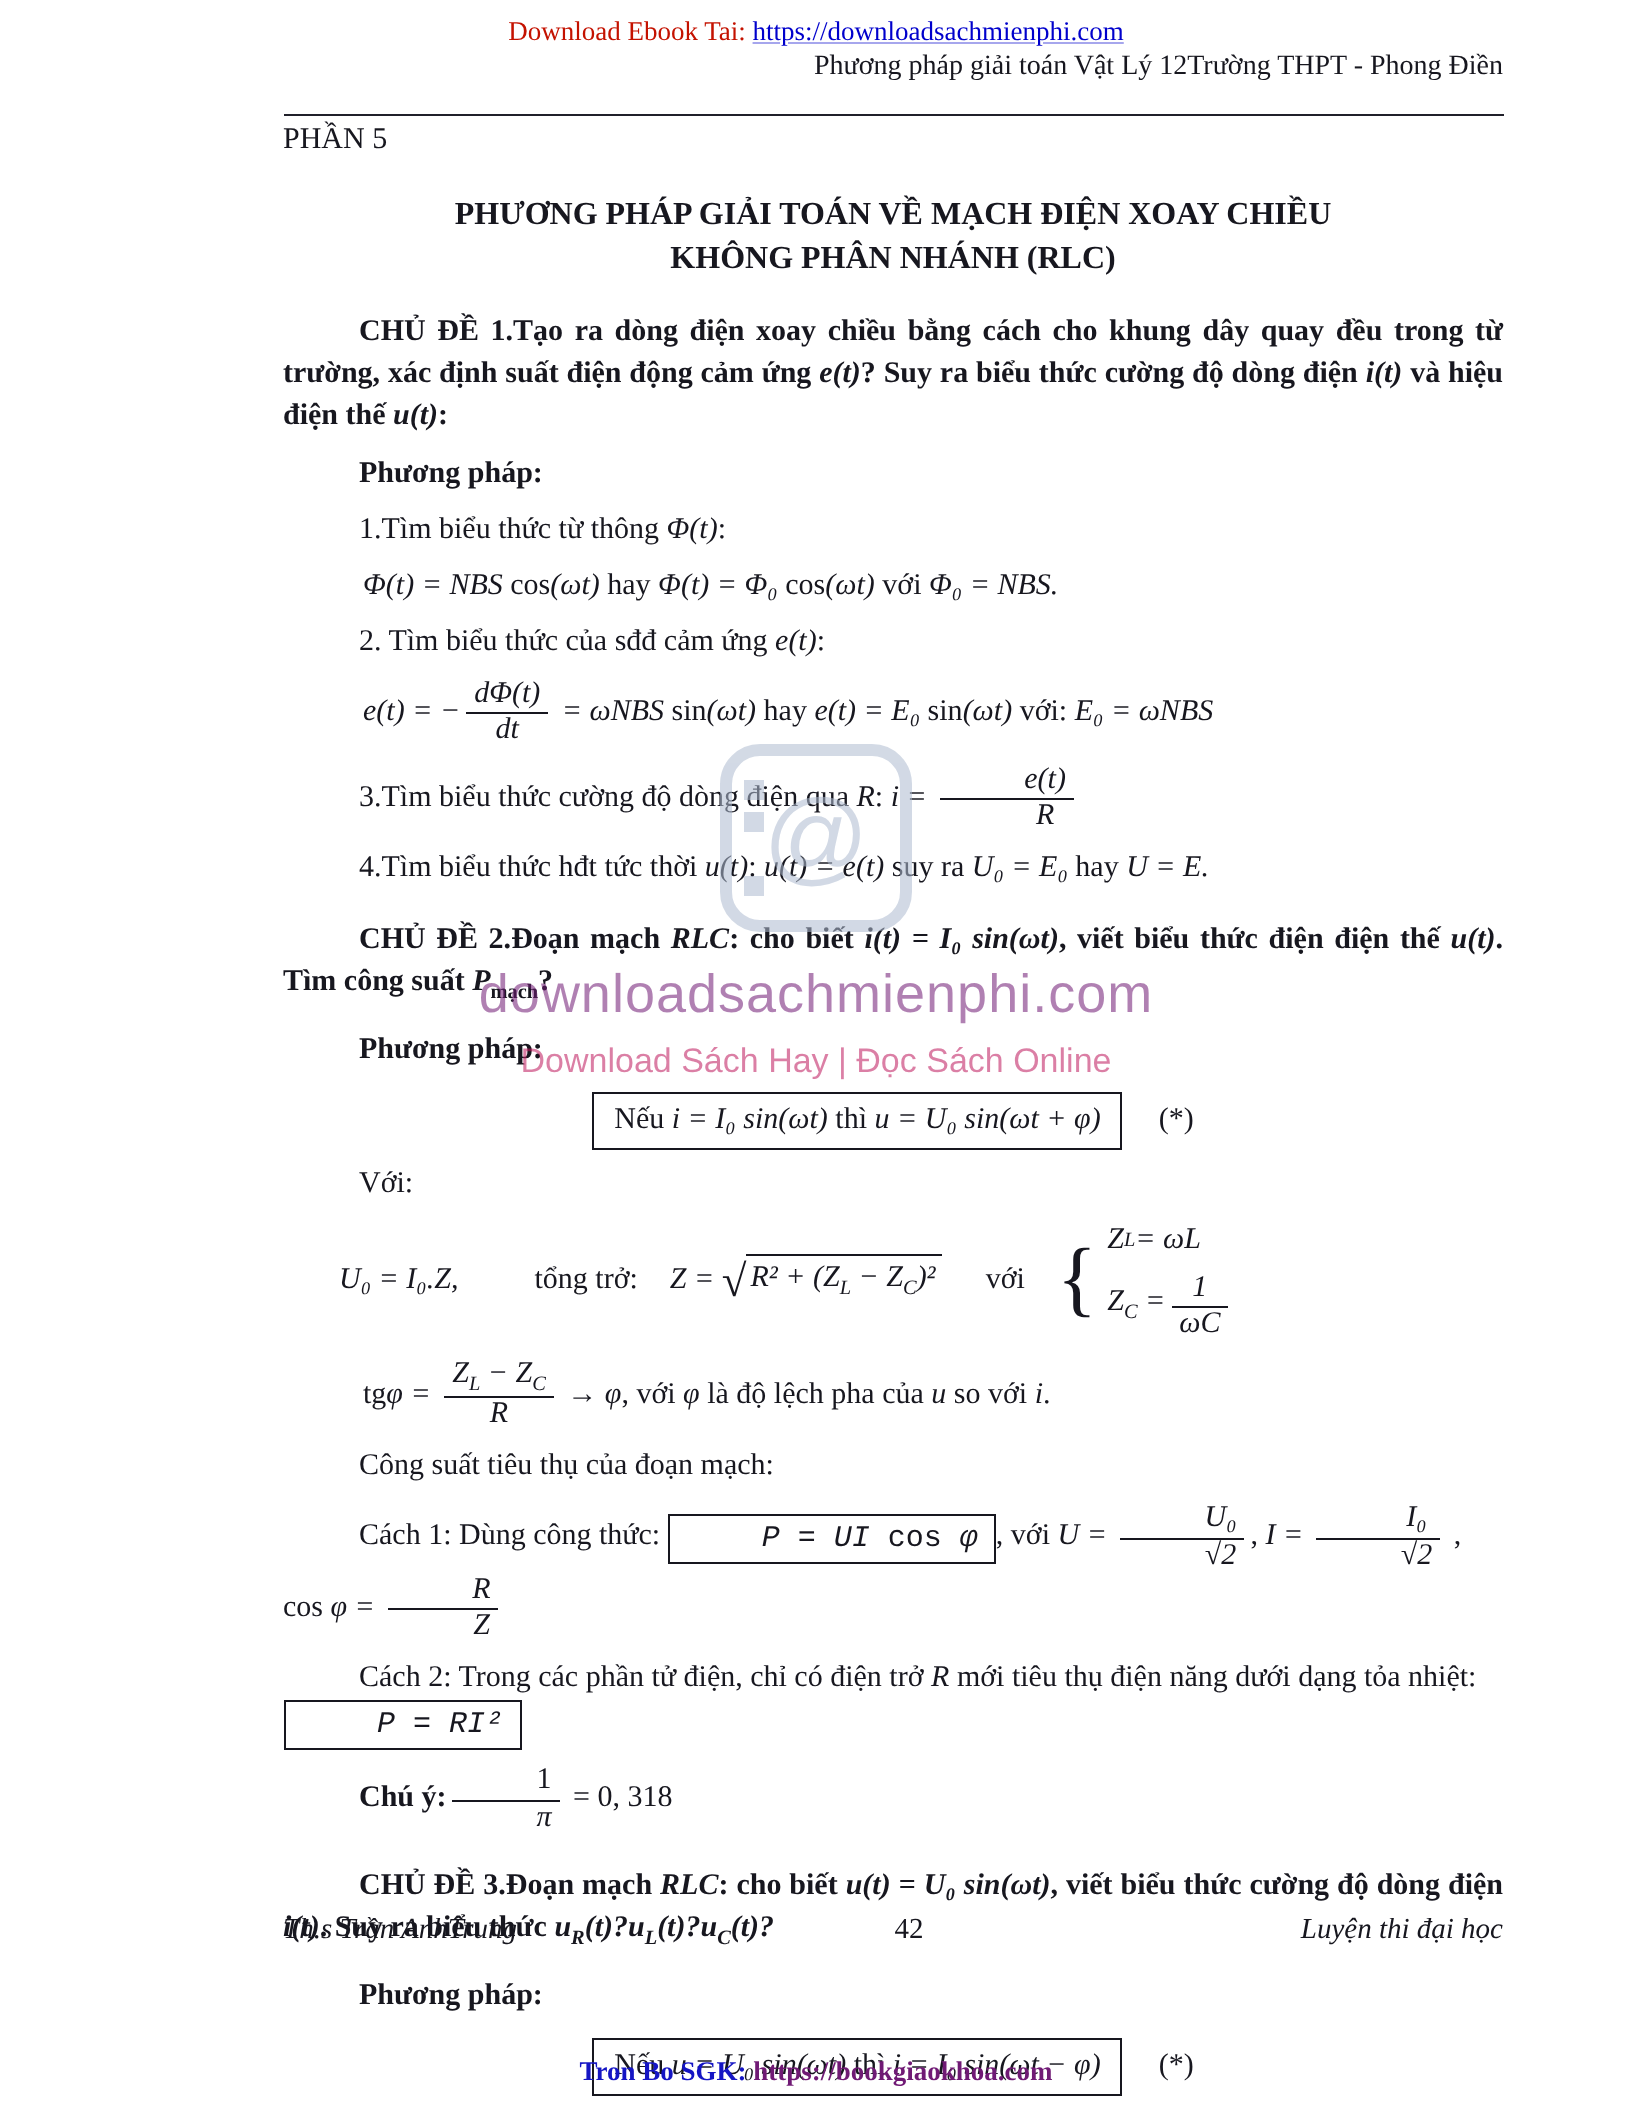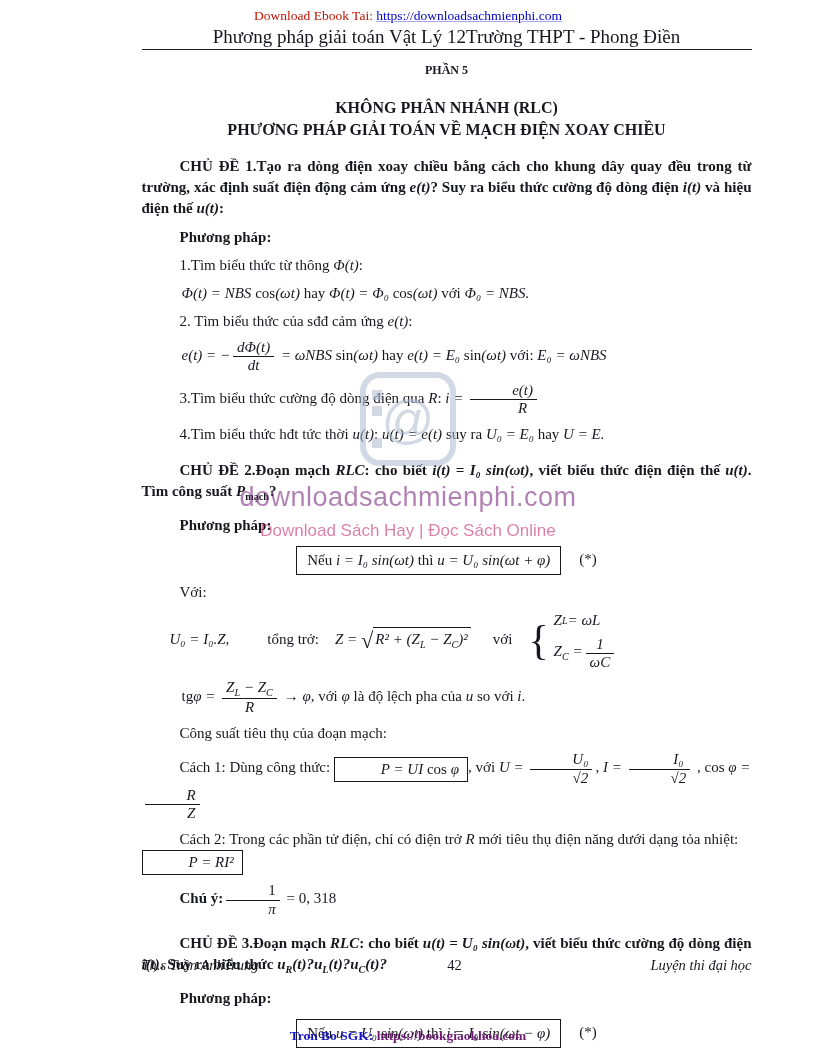--- a/index.html
+++ b/index.html
@@ -24,27 +24,27 @@
   .toplink .url { color: #0000cc; text-decoration: underline; text-decoration-color: rgba(0,0,204,.35); }
   .bottomlink {
     position: absolute; top: 1028px; left: 0; width: 100%;
     text-align: center; font-size: 13.5px; font-weight: bold;
   }
   .bottomlink .pre { color: #1515c4; }
   .bottomlink .url { color: #701a75; }
   
   .pagehead {
     position: absolute; top: 26px; left: 128px; width: 610px;
-    display: flex; justify-content: center;
-    font-size: 19px; padding-bottom: 1px;
+    display: flex; justify-content: flex-end;
+    font-size: 14px; padding-bottom: 15px;
     border-bottom: 1.2px solid #20202a;
   }
   
   .content { position: absolute; top: 50px; left: 128px; width: 610px; line-height: 21px; }
-  .part { margin-top: 10px; text-align: center; font-weight: bold; font-size: 12px; }
+  .part { margin-top: 10px; font-weight: normal; font-size: 15px; }
   .title { margin-top: 16px; text-align: center; font-weight: bold; font-size: 16px; line-height: 22px; }
   .para { margin-top: 7px; }
   .intro { text-indent: 38px; text-align: justify; margin-top: 15px; }
   .method { text-indent: 38px; font-weight: bold; margin-top: 8px; }
   .step { text-indent: 38px; margin-top: 7px; }
   .eq { margin-top: 7px; margin-left: 40px; }
   .eqcenter { margin-top: 10px; text-align: center; }
   .imped { margin-left: 28px; }
   
   .tx { font-style: normal; }
@@ -59,21 +59,21 @@
   }
   .frac .num { display: block; padding: 0 4px; line-height: 1.15; }
   .frac .den { display: block; padding: 0 4px; line-height: 1.15; border-top: 1.2px solid #17171f; }
   .sqrt { display: inline-flex; vertical-align: middle; align-items: center; }
   .sqrt .rad { font-size: 1.5em; line-height: 0.85; font-style: normal; }
   .sqrt .bar { border-top: 1.3px solid #17171f; padding: 1px 3px 0 2px; }
   .boxed {
     display: inline-block; border: 1.2px solid #17171f;
     padding: 3px 10px; vertical-align: middle; background: transparent;
   }
-  .boxed.small { padding: 1px 8px; }
+  .boxed.small { padding: 1px 8px; font-family: Liberation Mono, monospace; }
   .star { margin-left: 18px; }
   .cases { display: inline-flex; align-items: center; vertical-align: middle; }
   .cases .brace { font-size: 42px; font-weight: 300; line-height: 0.9; margin-right: 5px; font-style: normal; }
   .cases .ccol { display: inline-flex; flex-direction: column; gap: 5px; text-align: left; }
   .cases .crow { display: flex; align-items: center; }
   .sp38 { margin-left: 38px; }
   .sp16 { margin-left: 16px; }
   .sp22 { margin-left: 22px; }
   
   .watermark {
@@ -119,22 +119,22 @@
   <div class="pagehead">
     <span>Phương pháp giải toán Vật Lý 12</span>
     <span>Trường THPT - Phong Điền</span>
   </div>
 
   <div class="content">
 
     <div class="part">PHẦN 5</div>
 
     <div class="title">
+      <div>PHƯƠNG PHÁP GIẢI TOÁN VỀ MẠCH ĐIỆN XOAY CHIỀU</div>
       <div>KHÔNG PHÂN NHÁNH (RLC)</div>
-      <div>PHƯƠNG PHÁP GIẢI TOÁN VỀ MẠCH ĐIỆN XOAY CHIỀU</div>
     </div>
 
     <p class="para intro"><span class="b">CHỦ ĐỀ 1.</span><span class="b">Tạo ra dòng điện xoay chiều bằng cách cho khung dây quay đều trong từ trường, xác định suất điện động cảm ứng </span><span class="bm">e(t)</span><span class="b">? Suy ra biểu thức cường độ dòng điện </span><span class="bm">i(t)</span><span class="b"> và hiệu điện thế </span><span class="bm">u(t)</span><span class="b">:</span></p>
 
     <p class="para method">Phương pháp:</p>
 
     <p class="para step"><span class="tx">1.Tìm biểu thức từ thông </span><span class="m">Φ(t)</span><span class="tx">:</span></p>
 
     <div class="eq"><span class="m">Φ(t) = NBS</span><span class="tx"> cos</span><span class="m">(ωt)</span><span class="tx"> hay </span><span class="m">Φ(t) = Φ₀</span><span class="tx"> cos</span><span class="m">(ωt)</span><span class="tx"> với </span><span class="m">Φ₀ = NBS.</span></div>
 

